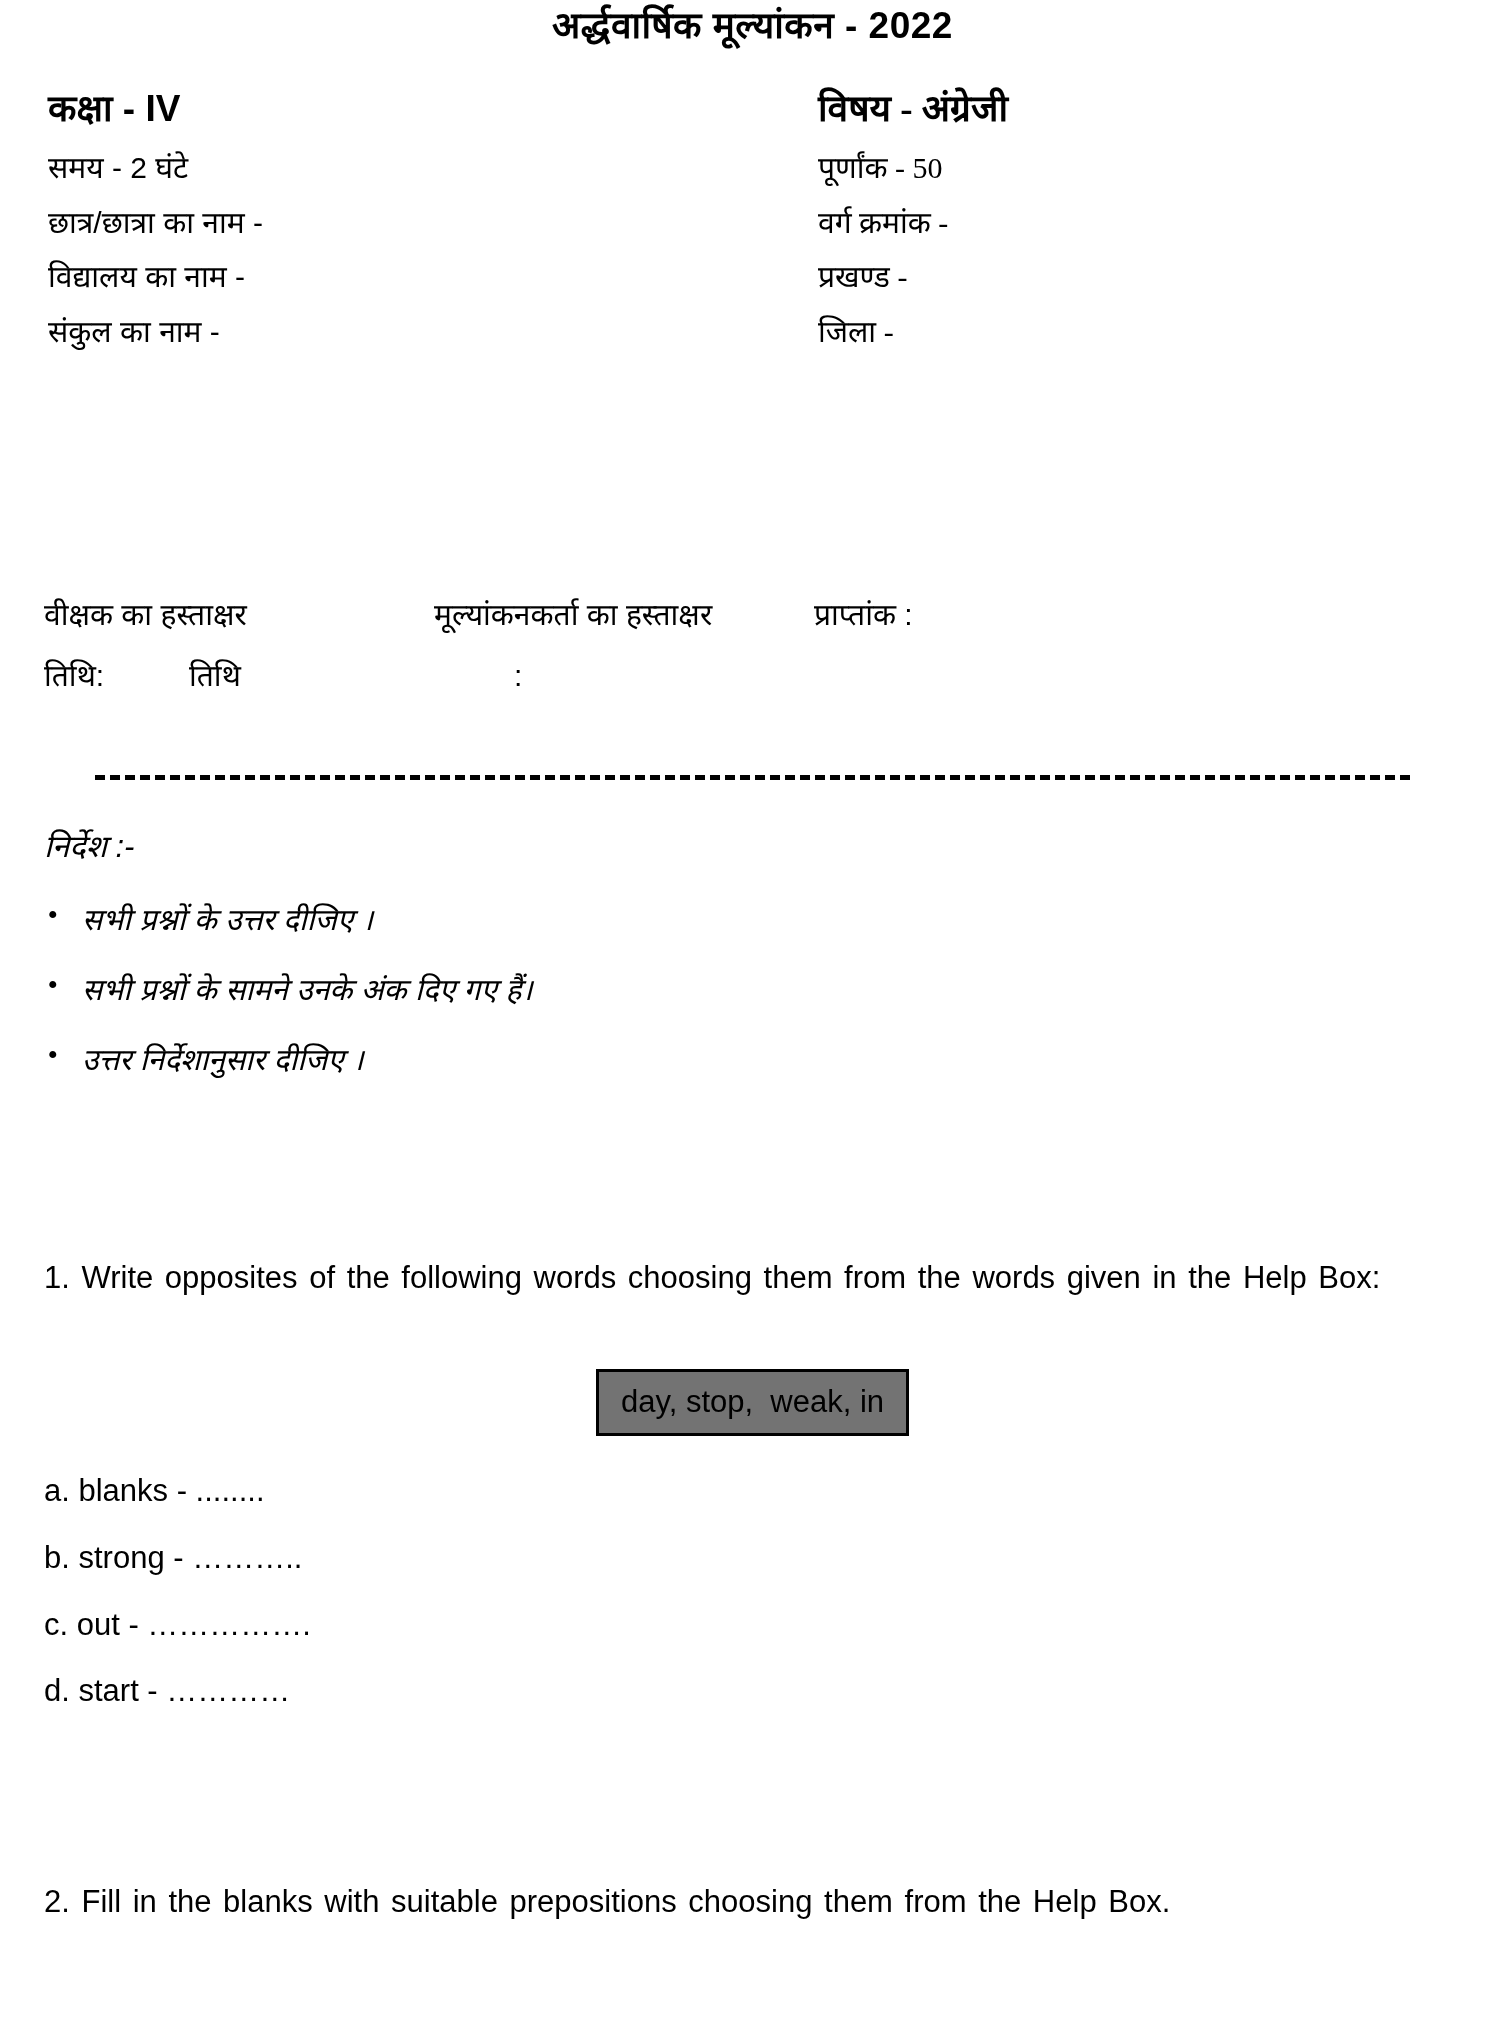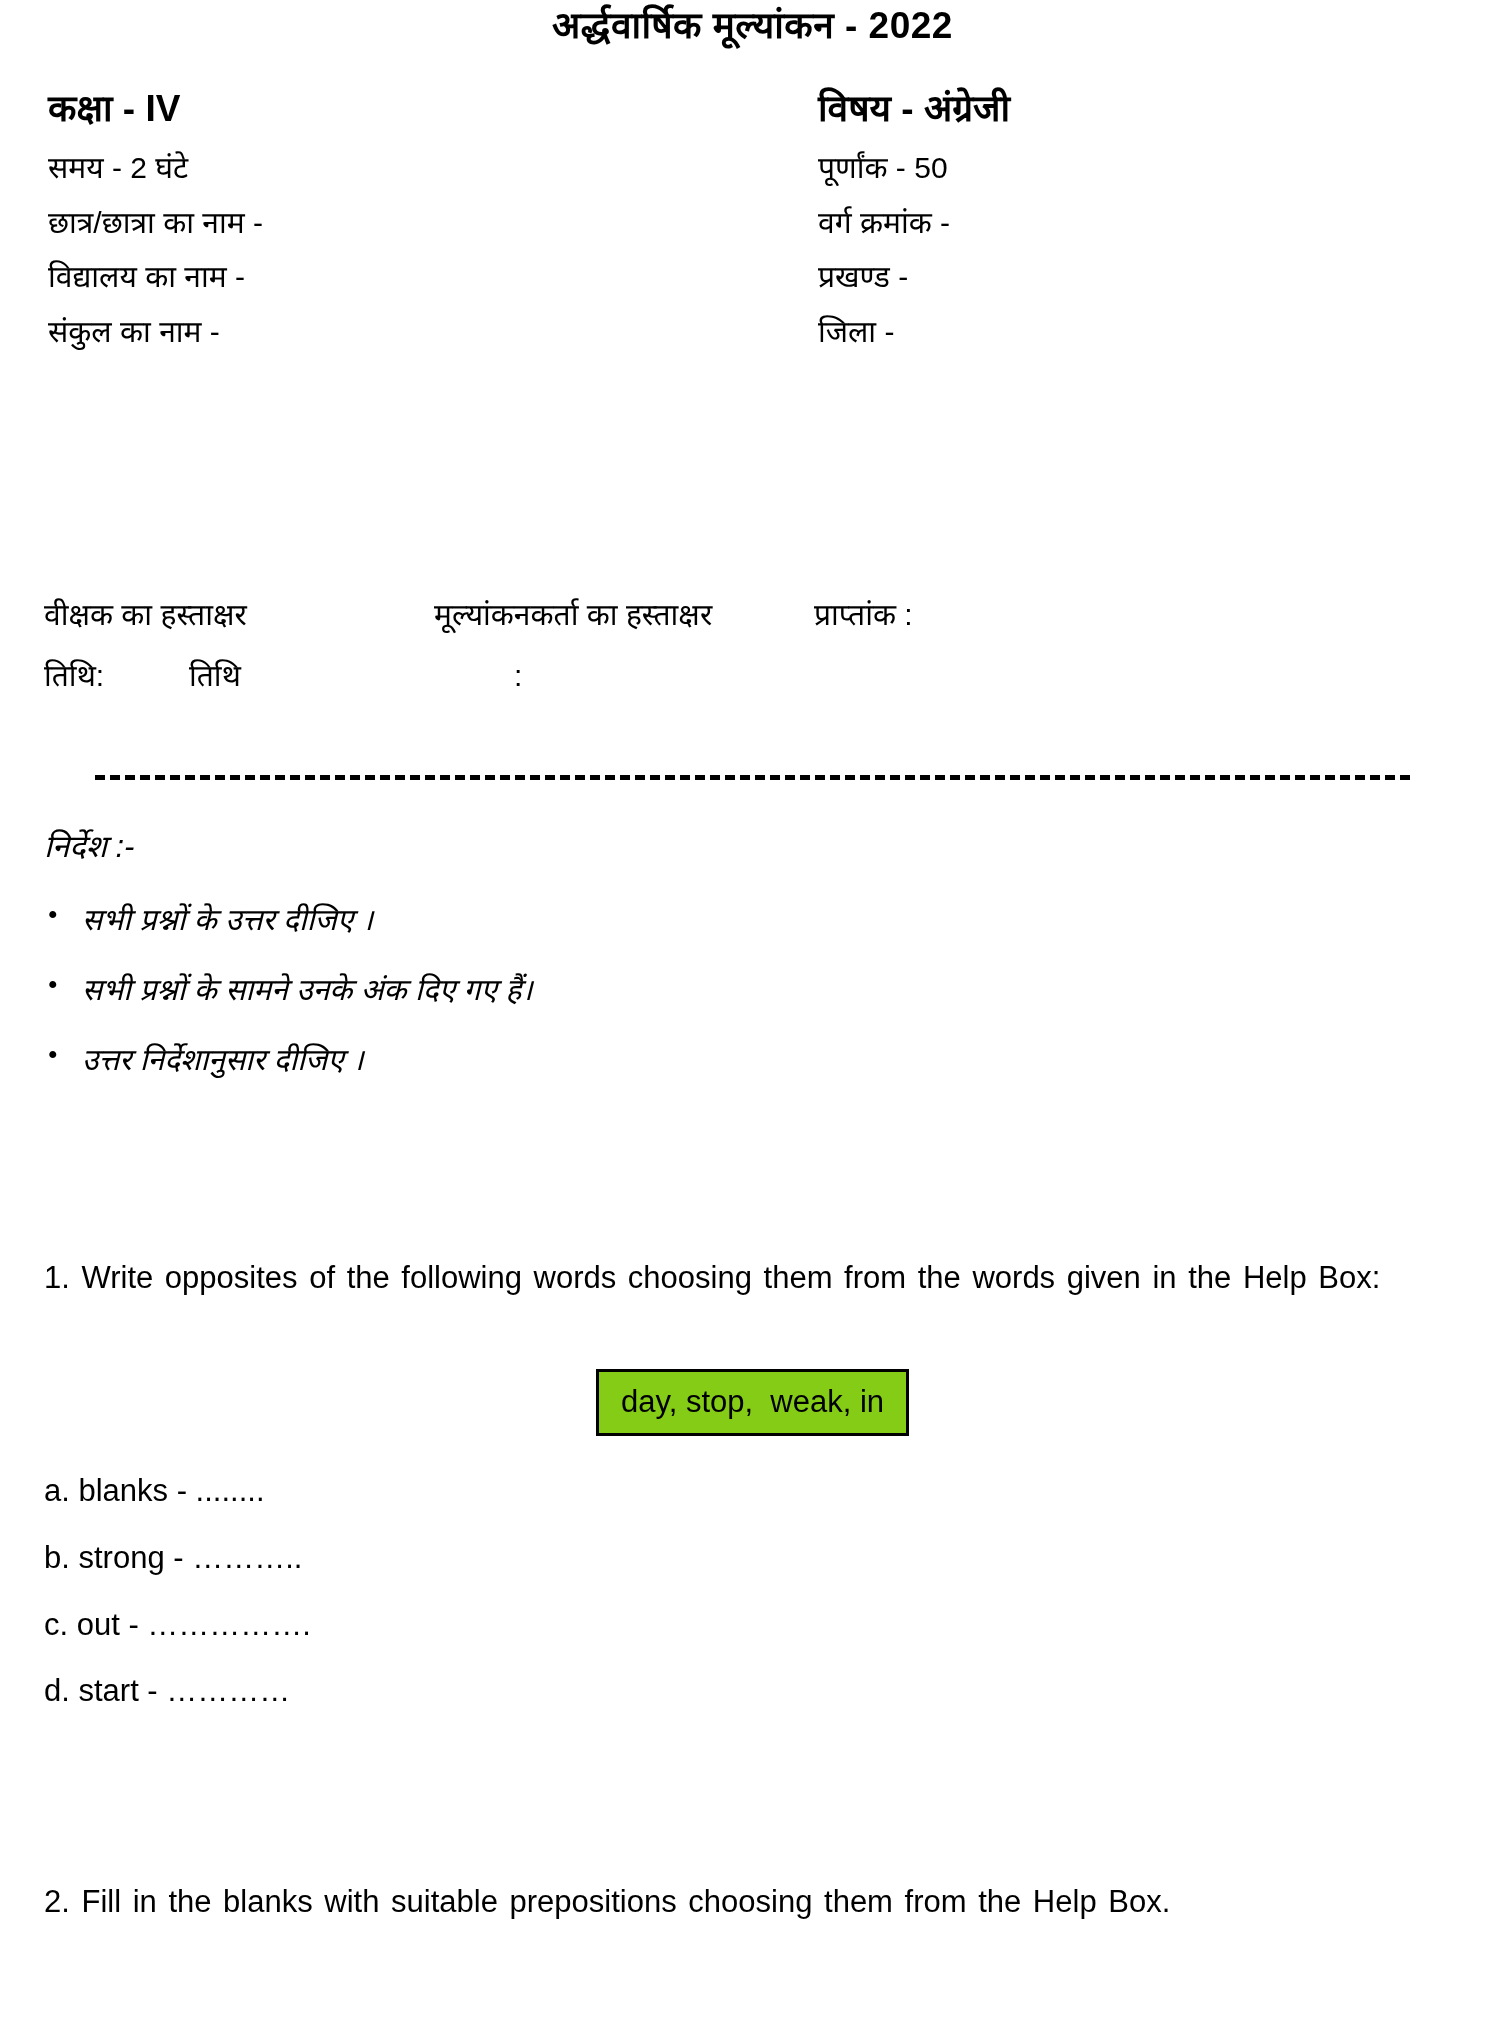--- a/index.html
+++ b/index.html
@@ -54,20 +54,21 @@
   .hcol-left {
     width: 770px;
     flex: 0 0 770px;
     font-size: 30px;
     line-height: 1.25;
   }
   .hcol-right {
     flex: 1 1 auto;
     font-size: 30px;
     line-height: 1.25;
+    font-family: Liberation Serif, serif;
   }
   .hrow.bold .hcol-left,
   .hrow.bold .hcol-right {
     font-weight: bold;
     font-size: 37px;
   }
 
   
   .sign-block {
     position: absolute;
@@ -157,21 +158,21 @@
     width: 1505px;
     display: flex;
     justify-content: center;
   }
   .helpbox {
     border: 3px solid #000000;
     padding: 11px 22px 13px 22px;
     font-size: 31px;
     white-space: pre;
     line-height: 1.2;
-    background: #84cc16;
+    background: #737373;
   }
 
   
   .subitems {
     position: absolute;
     top: 1472px;
     left: 44px;
     width: 900px;
     font-size: 31px;
   }

